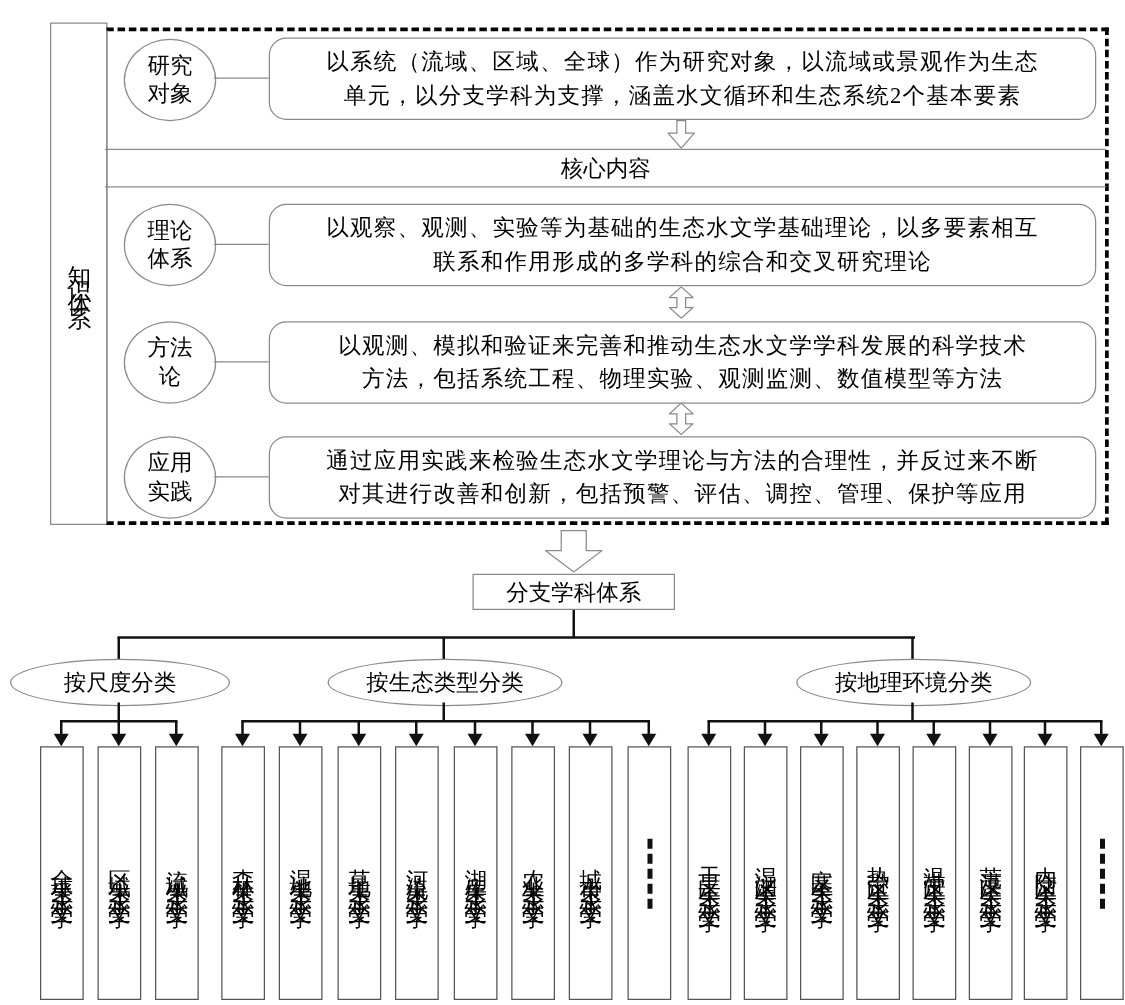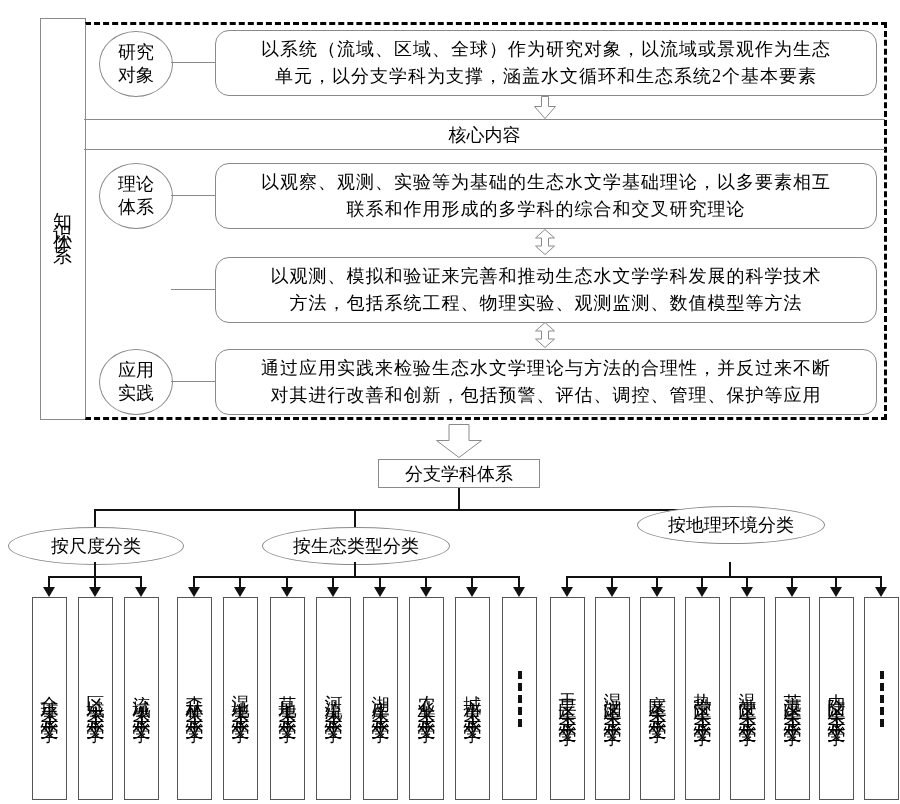--- a/index.html
+++ b/index.html
@@ -57,20 +57,24 @@
   <div class="abs hline" style="left:171px;top:195px;width:44px;"></div>
   <div class="abs rbox cflex" style="left:215px;top:163px;width:660px;height:64px;">
     <span class="pre">以观察、观测、实验等为基础的生态水文学基础理论，以多要素相互
 联系和作用形成的多学科的综合和交叉研究理论</span>
   </div>
 
   <svg class="abs" style="left:535px;top:229px;" width="20" height="26" viewBox="0 0 20 26">
     <polygon points="10,0.5 19.5,9 13.5,9 13.5,17 19.5,17 10,25.5 0.5,17 6.5,17 6.5,9 0.5,9" fill="#ffffff" stroke="#8a8a8a" stroke-width="1"></polygon>
   </svg>
 
+  <div class="abs oval cflex" style="left:99px;top:257px;width:72px;height:64px;">
+    <span class="pre ovaltext">方法
+论</span>
+  </div>
   <div class="abs hline" style="left:171px;top:289px;width:44px;"></div>
   <div class="abs rbox cflex" style="left:215px;top:257px;width:660px;height:64px;">
     <span class="pre">以观测、模拟和验证来完善和推动生态水文学学科发展的科学技术
 方法，包括系统工程、物理实验、观测监测、数值模型等方法</span>
   </div>
 
   <svg class="abs" style="left:535px;top:322px;" width="20" height="26" viewBox="0 0 20 26">
     <polygon points="10,0.5 19.5,9 13.5,9 13.5,17 19.5,17 10,25.5 0.5,17 6.5,17 6.5,9 0.5,9" fill="#ffffff" stroke="#8a8a8a" stroke-width="1"></polygon>
   </svg>
 
@@ -157,21 +161,21 @@
       <div style="position: absolute; left: 466px; top: 587px; width: 0px; height: 0px; border-left: 6px solid transparent; border-right: 6px solid transparent; border-top: 10px solid rgb(17, 17, 17);"></div>
       <div class="cflex" style="position: absolute; left: 455px; top: 597px; width: 35px; height: 203px; border: 1px solid rgb(85, 85, 85); box-sizing: border-box; background: rgb(255, 255, 255);">
         <span class="vtext">城市生态水文学</span>
       </div>
       <div style="position: absolute; left: 518px; top: 577px; width: 2px; height: 11px; background: rgb(17, 17, 17);"></div>
       <div style="position: absolute; left: 513px; top: 587px; width: 0px; height: 0px; border-left: 6px solid transparent; border-right: 6px solid transparent; border-top: 10px solid rgb(17, 17, 17);"></div>
       <div class="cflex" style="position: absolute; left: 502px; top: 597px; width: 35px; height: 203px; border: 1px solid rgb(85, 85, 85); box-sizing: border-box; background: rgb(255, 255, 255);">
         <div class="vdots"></div>
       </div>
       <div style="position: absolute; left: 193px; top: 576px; width: 327px; height: 2px; background: rgb(17, 17, 17);"></div>
-      <div class="cflex" style="position: absolute; left: 637px; top: 506px; width: 186px; height: 36px; border: 1px solid rgb(138, 138, 138); border-radius: 50%; background: rgb(255, 255, 255); font-size: 18px;">
+      <div class="cflex" style="position: absolute; left: 637px; top: 527px; width: 186px; height: 36px; border: 1px solid rgb(138, 138, 138); border-radius: 50%; background: rgb(255, 255, 255); font-size: 18px;">
         <span>按地理环境分类</span>
       </div>
       <div style="position: absolute; left: 729px; top: 562px; width: 2px; height: 15px; background: rgb(17, 17, 17);"></div>
       <div style="position: absolute; left: 566px; top: 577px; width: 2px; height: 11px; background: rgb(17, 17, 17);"></div>
       <div style="position: absolute; left: 561px; top: 587px; width: 0px; height: 0px; border-left: 6px solid transparent; border-right: 6px solid transparent; border-top: 10px solid rgb(17, 17, 17);"></div>
       <div class="cflex" style="position: absolute; left: 550px; top: 597px; width: 35px; height: 203px; border: 1px solid rgb(85, 85, 85); box-sizing: border-box; background: rgb(255, 255, 255);">
         <span class="vtext">干旱区生态水文学</span>
       </div>
       <div style="position: absolute; left: 611px; top: 577px; width: 2px; height: 11px; background: rgb(17, 17, 17);"></div>
       <div style="position: absolute; left: 606px; top: 587px; width: 0px; height: 0px; border-left: 6px solid transparent; border-right: 6px solid transparent; border-top: 10px solid rgb(17, 17, 17);"></div>

